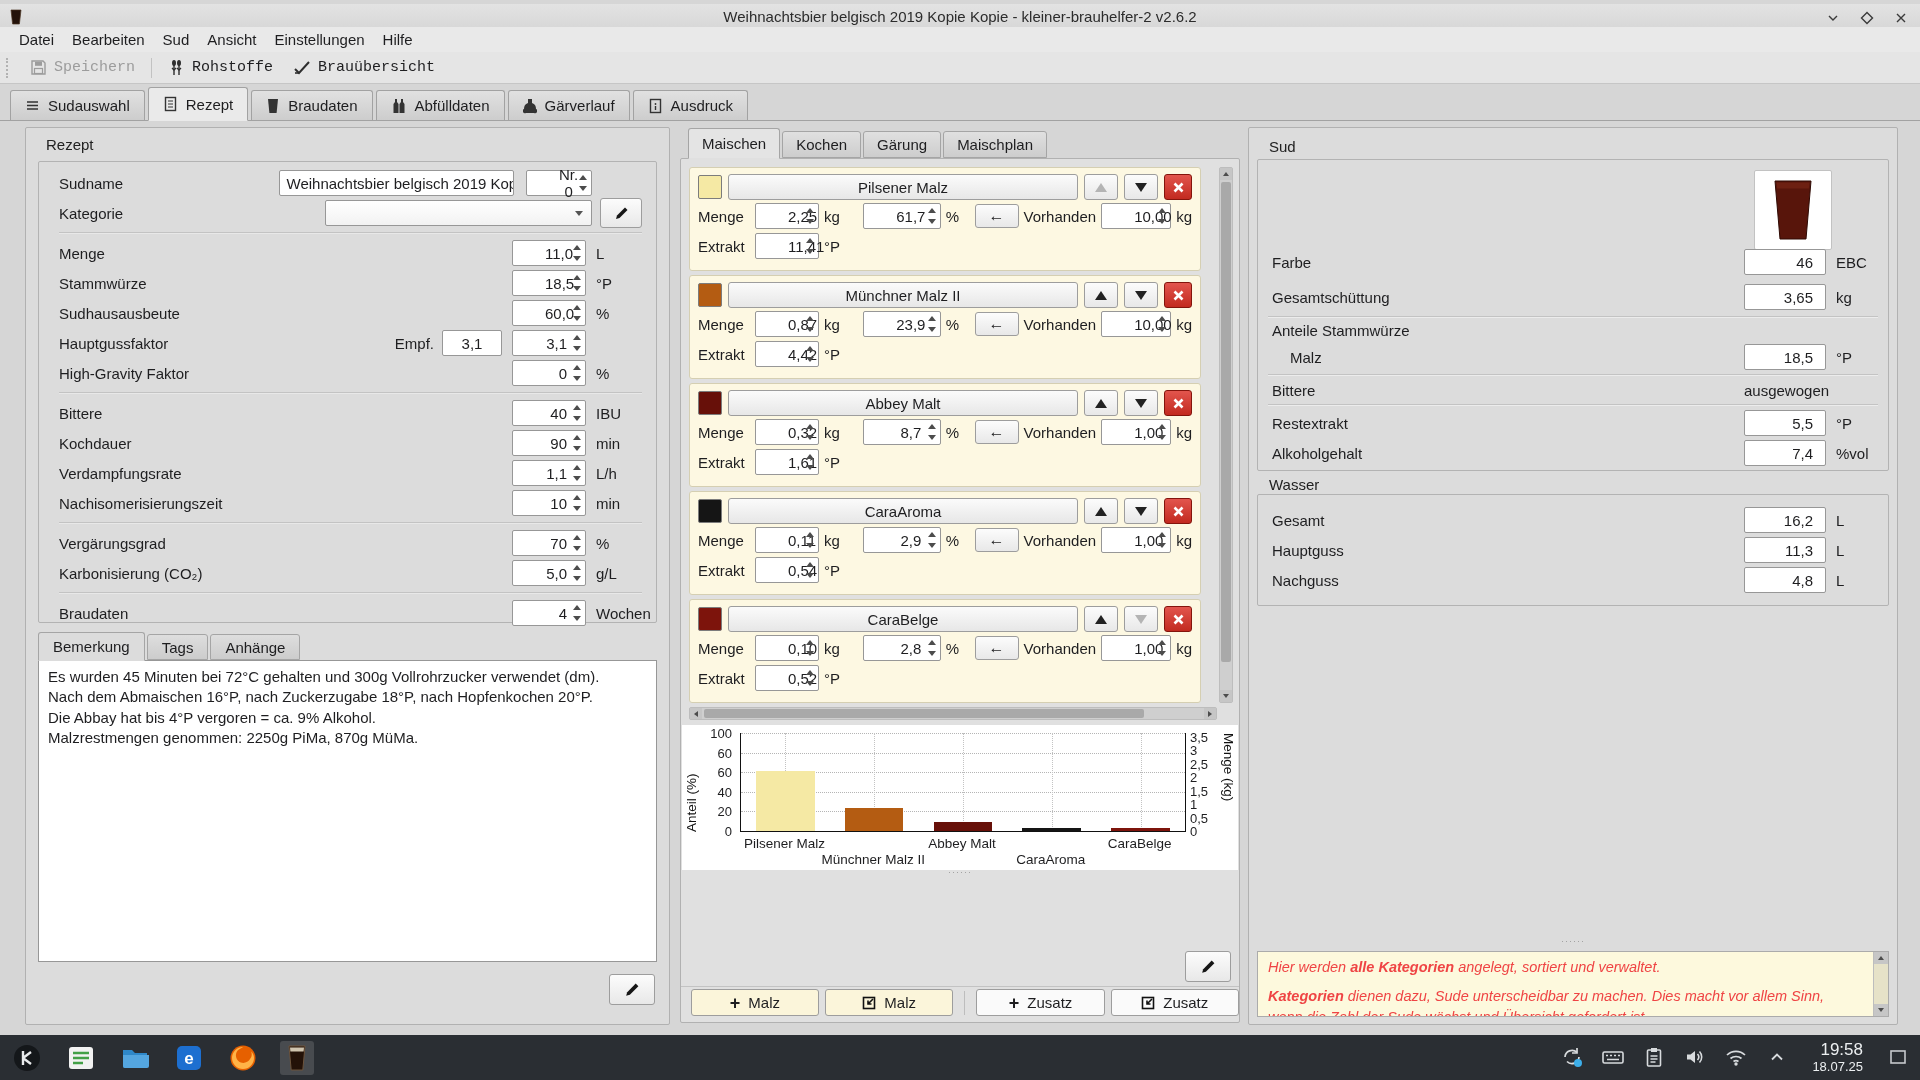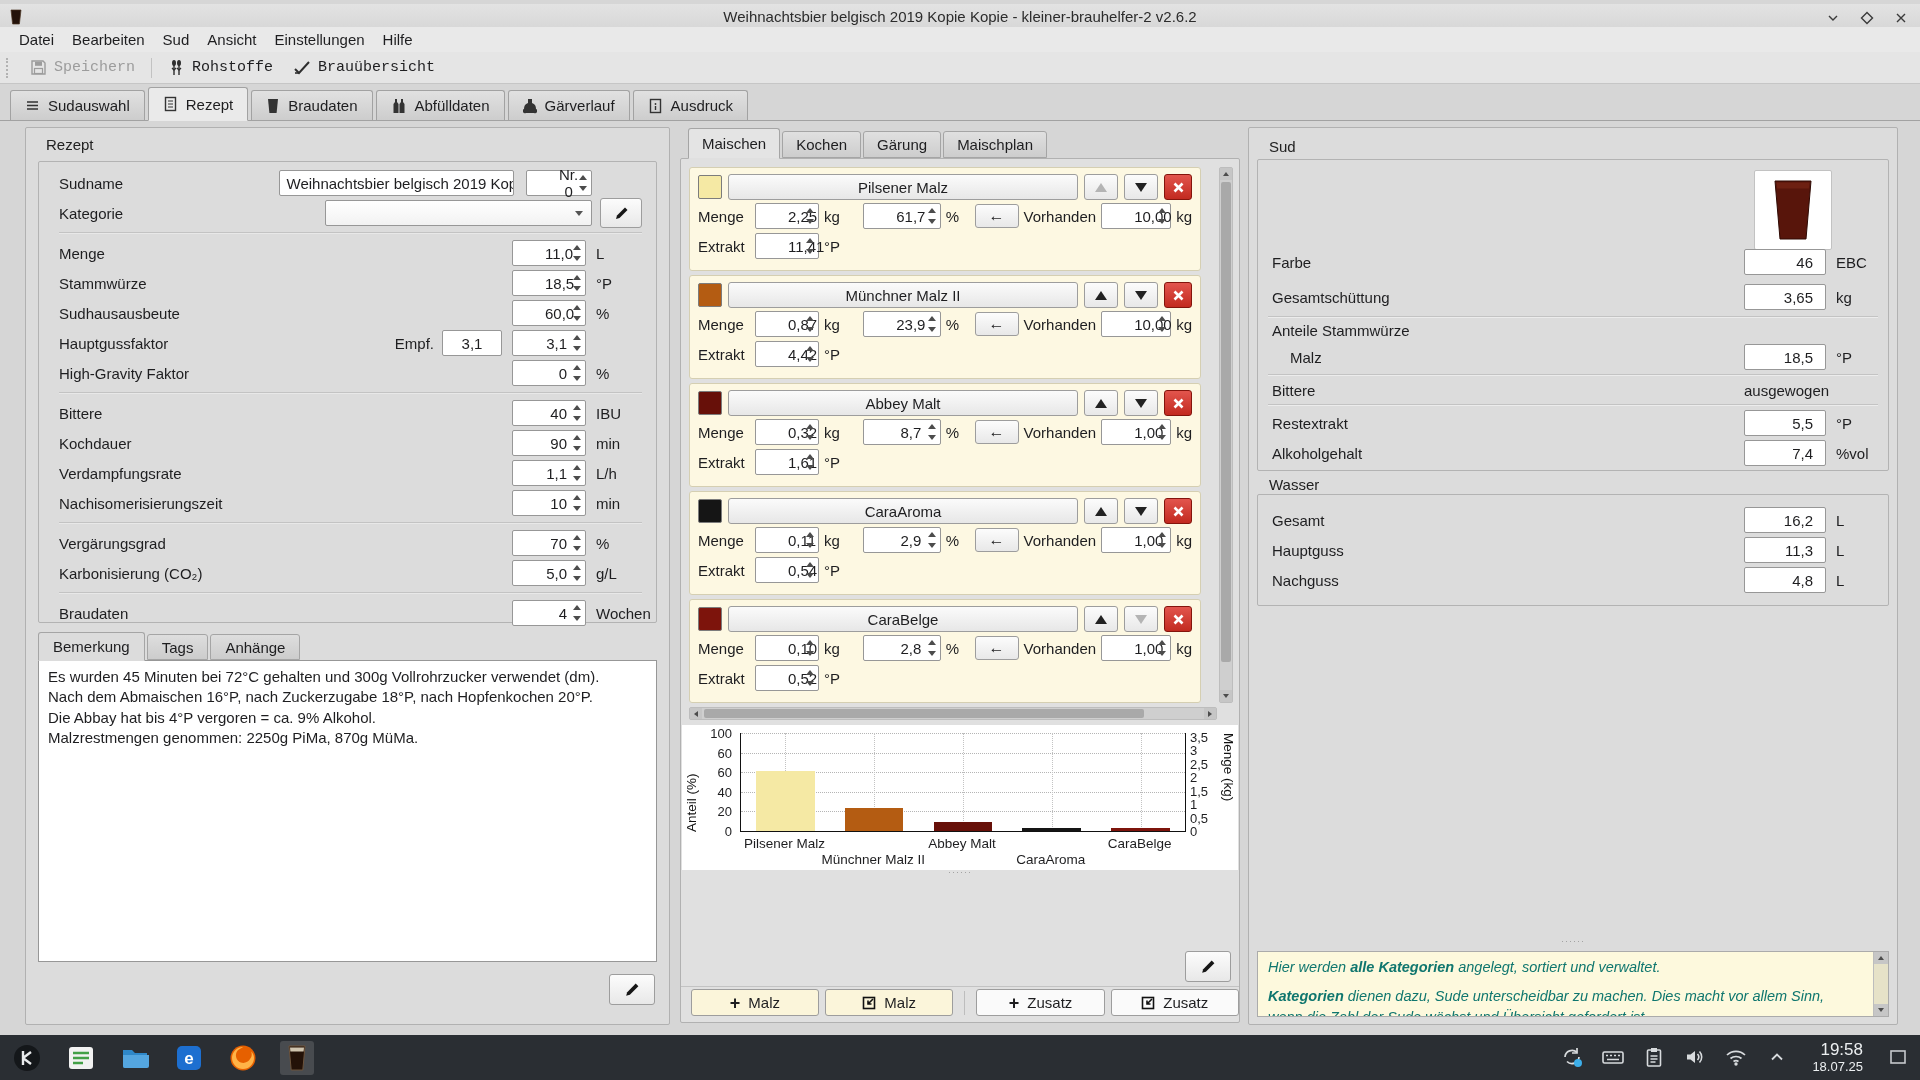--- a/index.html
+++ b/index.html
@@ -139,21 +139,21 @@
   .srow { position:absolute; left:14px; right:14px; height:30px; display:flex; align-items:center; }
   .srow .slabel { white-space:nowrap; }
   .srow .slabel.ind { padding-left:18px; }
   .valbox { width:82px; height:26px; background:#fff; border:1px solid #979797; border-radius:2px; display:flex; align-items:center; margin-left:auto; }
   .valbox span { flex:1; text-align:right; padding-right:12px; }
   .sunit { width:48px; padding-left:10px; white-space:nowrap; }
   .ssep { position:absolute; left:10px; right:10px; border-top:1px solid #c3c3c3; border-bottom:1px solid #ececec; }
   .bittere-val { margin-left:auto; width:130px; }
   .wasser-frame { position:absolute; left:8px; right:8px; top:366px; height:112px; border:1px solid #b3b3b3; border-radius:2px; }
   .right-split { position:absolute; left:0; right:0; top:812px; height:5px; text-align:center; }
-  .info-box { position:absolute; left:8px; right:8px; top:823px; height:66px; background:#fdf9dd; border:1px solid #ababab; padding:5px 26px 5px 10px; font-style:italic; font-size:14.5px; color:#0f766e; line-height:1.4; overflow:hidden; }
+  .info-box { position:absolute; left:8px; right:8px; top:823px; height:66px; background:#fdf9dd; border:1px solid #ababab; padding:5px 26px 5px 10px; font-style:italic; font-size:14.5px; color:#ef4444; line-height:1.4; overflow:hidden; }
   .info-box b { font-weight:bold; }
   .info-box p { margin-bottom:9px; }
   .info-scroll { position:absolute; right:9px; top:824px; bottom:10px; width:15px; height:64px; background:#e6e2c8; border-left:1px solid #bdbdbd; }
 
   
   .taskbar { position:absolute; left:0; bottom:0; right:0; height:45px; background:#2a2e33; display:flex; align-items:center; }
   .task-icons { display:flex; align-items:center; gap:20px; padding-left:10px; }
   .task-icon { width:34px; height:34px; display:flex; align-items:center; justify-content:center; border-radius:3px; }
   .task-icon.active { background:rgba(255,255,255,.14); }
   .tray { margin-left:auto; display:flex; align-items:center; gap:17px; padding-right:10px; }

